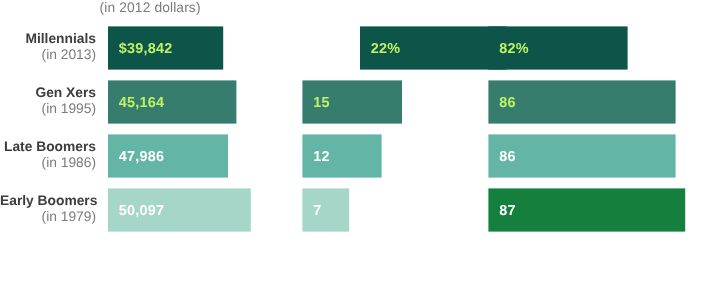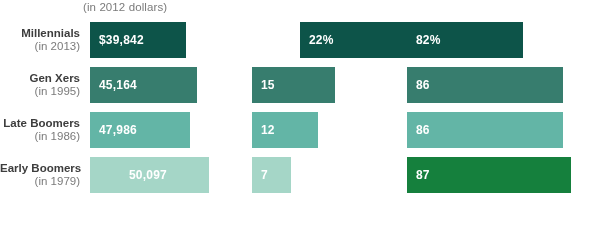--- a/index.html
+++ b/index.html
@@ -63,21 +63,21 @@
   
   .bar {
     position: absolute;
     height: 36px;
     top: 0;
     box-sizing: border-box;
     display: flex;
     align-items: center;
   }
   .bar .val {
-    color: #ffffff;
+    color: #bef264;
     font-size: 12px;
     font-weight: bold;
     padding-left: 9px;
     white-space: nowrap;
     letter-spacing: 0.2px;
   }
   .bar.light .val { color: #ffffff; }
 </style>
 </head>
 <body>
@@ -132,21 +132,21 @@
     <div class="bar light" style="left:407px;width:156px;background:#63b5a6;">
       <span class="val">86</span>
     </div>
   </div>
 
   <div class="row" style="top:157px;height:36px;">
     <div class="row-label">
       <span class="name">Early Boomers</span>
       <span class="year">(in 1979)</span>
     </div>
-    <div class="bar light" style="left:90px;width:119px;background:#a5d6c7;padding-left:30px;">
+    <div class="bar light" style="left:90px;width:119px;background:#a5d6c7;">
       <span class="val">50,097</span>
     </div>
     <div class="bar light" style="left:252px;width:39px;background:#a5d6c7;">
       <span class="val">7</span>
     </div>
     <div class="bar light" style="left:407px;width:164px;background:#15803d;">
       <span class="val">87</span>
     </div>
   </div>
 

